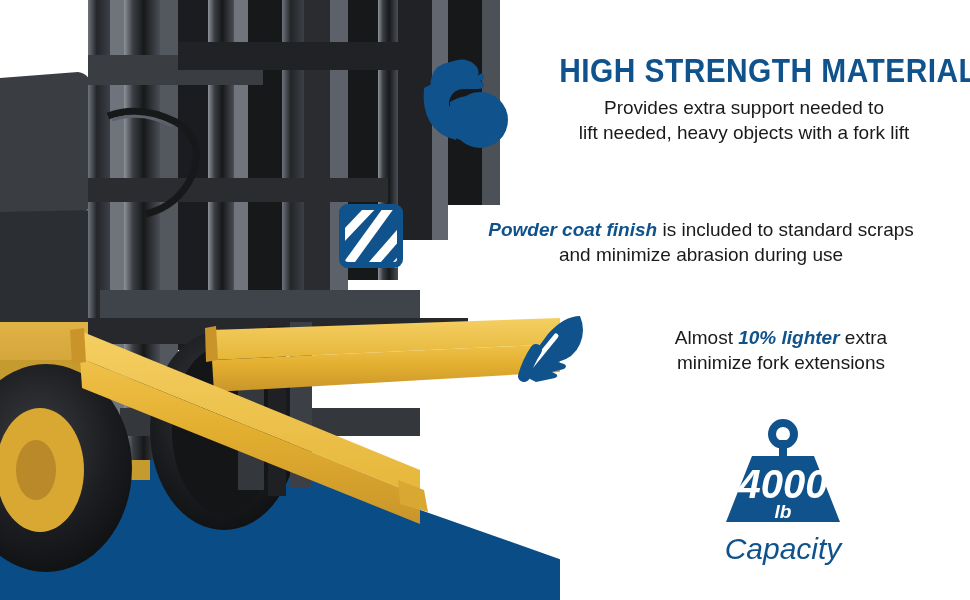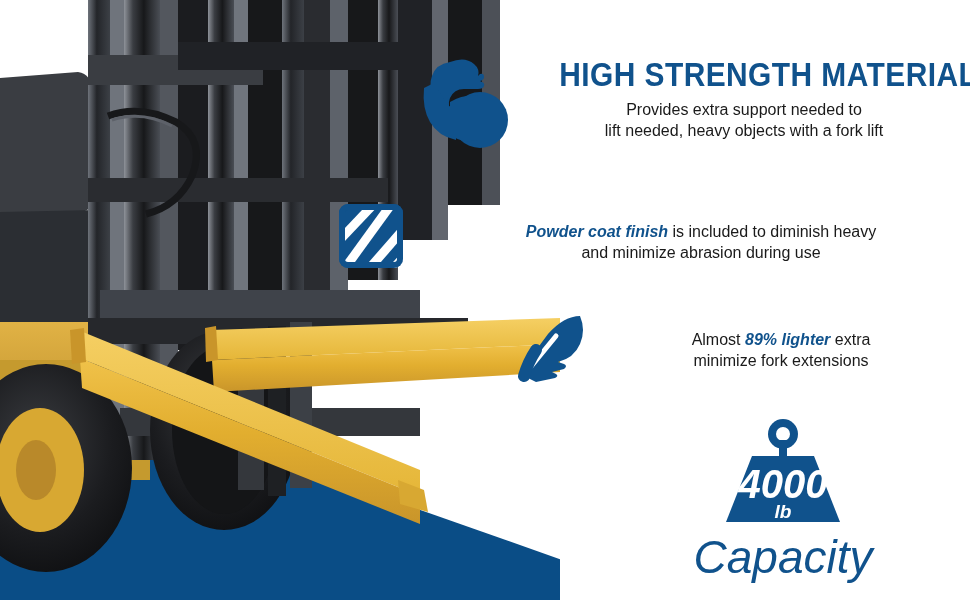--- a/index.html
+++ b/index.html
@@ -59,21 +59,21 @@
     letter-spacing: 0.5px;
     line-height: 1.05;
     color: #10528c;
     text-transform: uppercase;
     transform: scaleX(0.88);
     transform-origin: center center;
     white-space: nowrap;
     margin: 0 0 6px 0;
   }
   .body-line {
-    font-size: 16px;
+    font-size: 19px;
     line-height: 1.32;
     color: #1a1a1a;
     white-space: nowrap;
   }
 
   #feature-coat {
     left: 336px; top: 196px;
     width: 630px;
   }
   #feature-coat .feature-text {
@@ -98,21 +98,21 @@
 
   
   #capacity-badge {
     position: absolute;
     left: 688px; top: 418px;
     width: 190px;
     text-align: center;
     font-style: italic;
   }
   #capacity-label {
-    font-size: 46px;
+    font-size: 30px;
     color: #10528c;
     line-height: 1;
     margin-top: 2px;
   }
   .weight-number {
     font-family: "Liberation Sans", sans-serif;
     font-weight: bold;
     fill: #ffffff;
   }
 </style>
@@ -274,37 +274,37 @@
           <line x1="-4" y1="52" x2="36" y2="10"></line>
           <line x1="12" y1="68" x2="54" y2="10"></line>
           <line x1="32" y1="74" x2="72" y2="28"></line>
           <line x1="52" y1="78" x2="80" y2="48"></line>
         </g>
         <rect x="3" y="8" width="64" height="64" rx="9" ry="9" fill="none" stroke="#10528c" stroke-width="12"></rect>
       </g>
     </svg>
     <div class="feature-text">
       <div class="body-line">
-        <span class="accent">Powder coat finish</span><span> is included to diminish heavy</span>
+        <span class="accent">Powder coat finish</span><span> is included to standard scraps</span>
       </div>
       <div class="body-line">and minimize abrasion during use</div>
     </div>
   </div>
 
   <div class="feature-row" id="feature-light">
     <svg class="feature-icon" width="82" height="80" viewBox="0 0 82 80">
       <path d="M68,10 Q74,24 68,38 Q62,52 46,56 L52,58 Q56,60 52,63 L40,66
                L44,68 Q47,70 43,72 L24,76 L12,70
                Q20,48 36,28 Q52,10 68,10 Z" fill="#10528c"></path>
       <path d="M8,74 L44,30" stroke="#ffffff" stroke-width="5" stroke-linecap="round"></path>
       <path d="M12,70 Q16,56 24,44" stroke="#10528c" stroke-width="12" stroke-linecap="round" fill="none"></path>
     </svg>
     <div class="feature-text">
       <div class="body-line">
-        <span>Almost </span><span class="accent">89% lighter</span><span> extra</span>
+        <span>Almost </span><span class="accent">10% lighter</span><span> extra</span>
       </div>
       <div class="body-line">minimize fork extensions</div>
     </div>
   </div>
 
   <div id="capacity-badge">
     <svg width="190" height="110" viewBox="0 0 190 110">
 
       <circle cx="95" cy="16" r="15" fill="#10528c"></circle>
       <circle cx="95" cy="16" r="7" fill="#ffffff"></circle>

